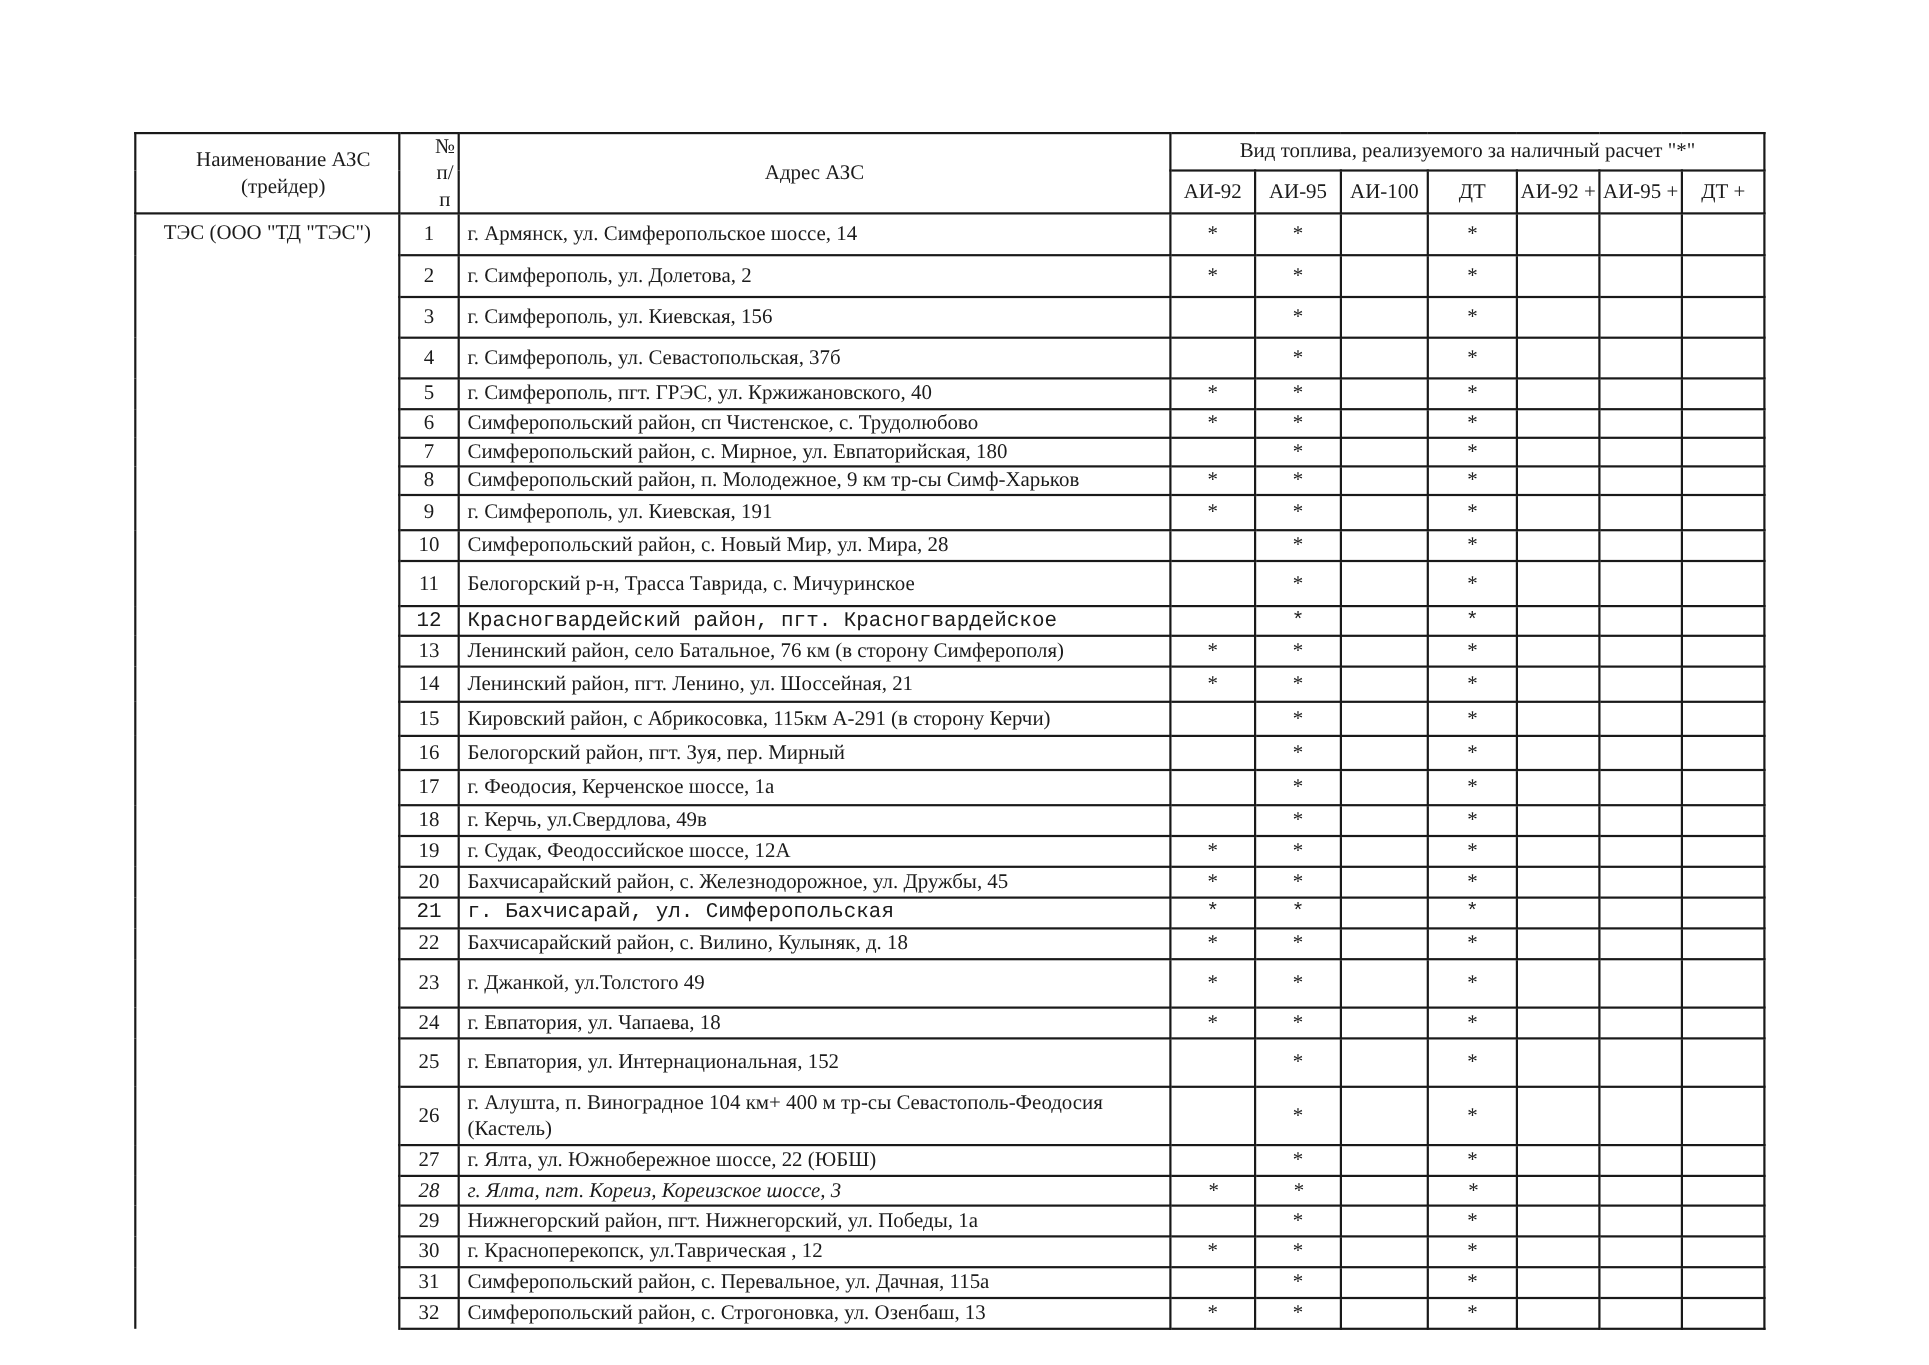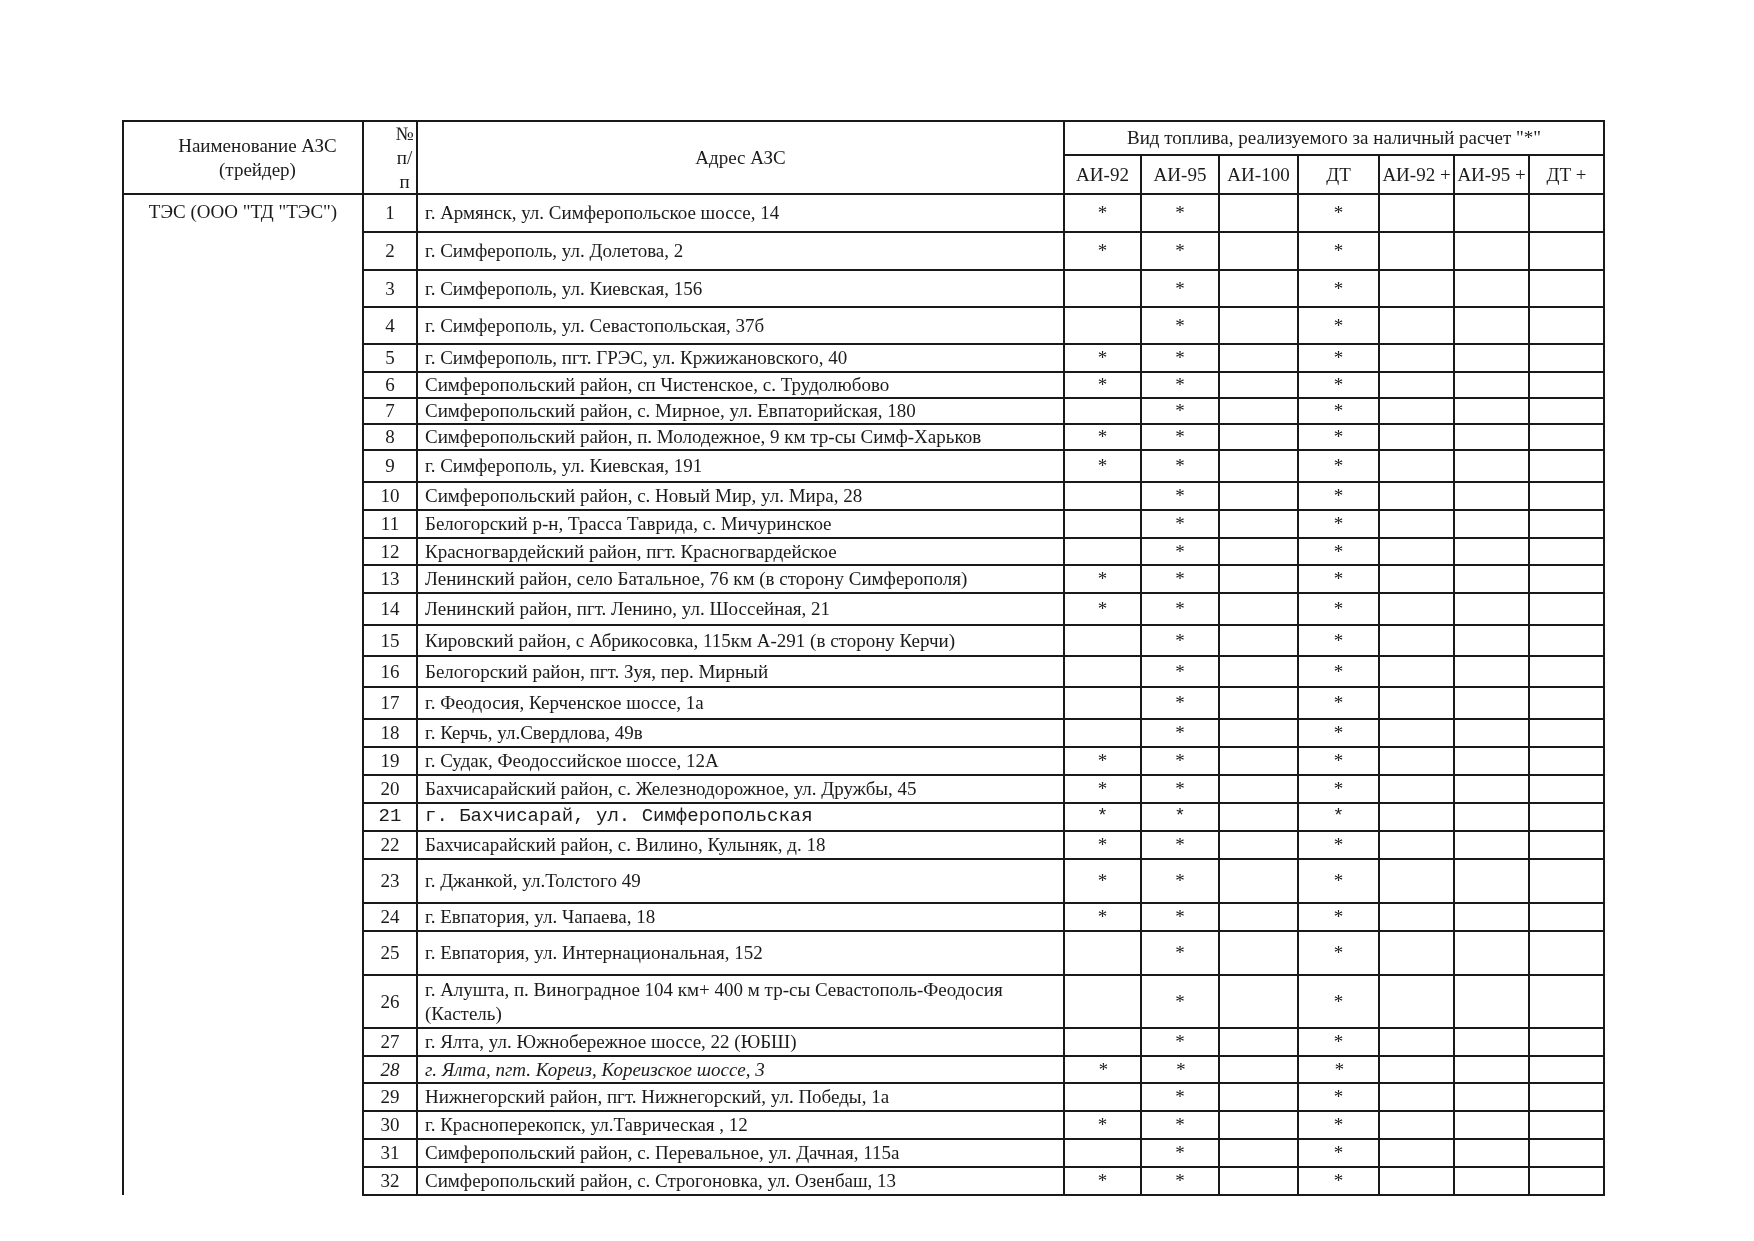--- a/index.html
+++ b/index.html
@@ -199,32 +199,32 @@
         <td class="c-num">10</td>
         <td class="c-addr">Симферопольский район, с. Новый Мир, ул. Мира, 28</td>
         <td class="c-fuel fsec"></td>
         <td class="c-fuel">*</td>
         <td class="c-fuel"></td>
         <td class="c-fuel">*</td>
         <td class="c-fuel plus"></td>
         <td class="c-fuel"></td>
         <td class="c-fuel br"></td>
       </tr>
-      <tr style="height: 28px; margin-top: 28px;">
+      <tr style="height: 41px; margin-top: 28px;">
         <td class="c-num">11</td>
         <td class="c-addr">Белогорский р-н, Трасса Таврида, с. Мичуринское</td>
         <td class="c-fuel fsec"></td>
         <td class="c-fuel">*</td>
         <td class="c-fuel"></td>
         <td class="c-fuel">*</td>
         <td class="c-fuel plus"></td>
         <td class="c-fuel"></td>
         <td class="c-fuel br"></td>
       </tr>
-      <tr style="height: 27px;">
+      <tr style="height: 27px; font-family: Liberation Mono, monospace;">
         <td class="c-num">12</td>
         <td class="c-addr">Красногвардейский район, пгт. Красногвардейское</td>
         <td class="c-fuel fsec"></td>
         <td class="c-fuel">*</td>
         <td class="c-fuel"></td>
         <td class="c-fuel">*</td>
         <td class="c-fuel plus"></td>
         <td class="c-fuel"></td>
         <td class="c-fuel br"></td>
       </tr>

